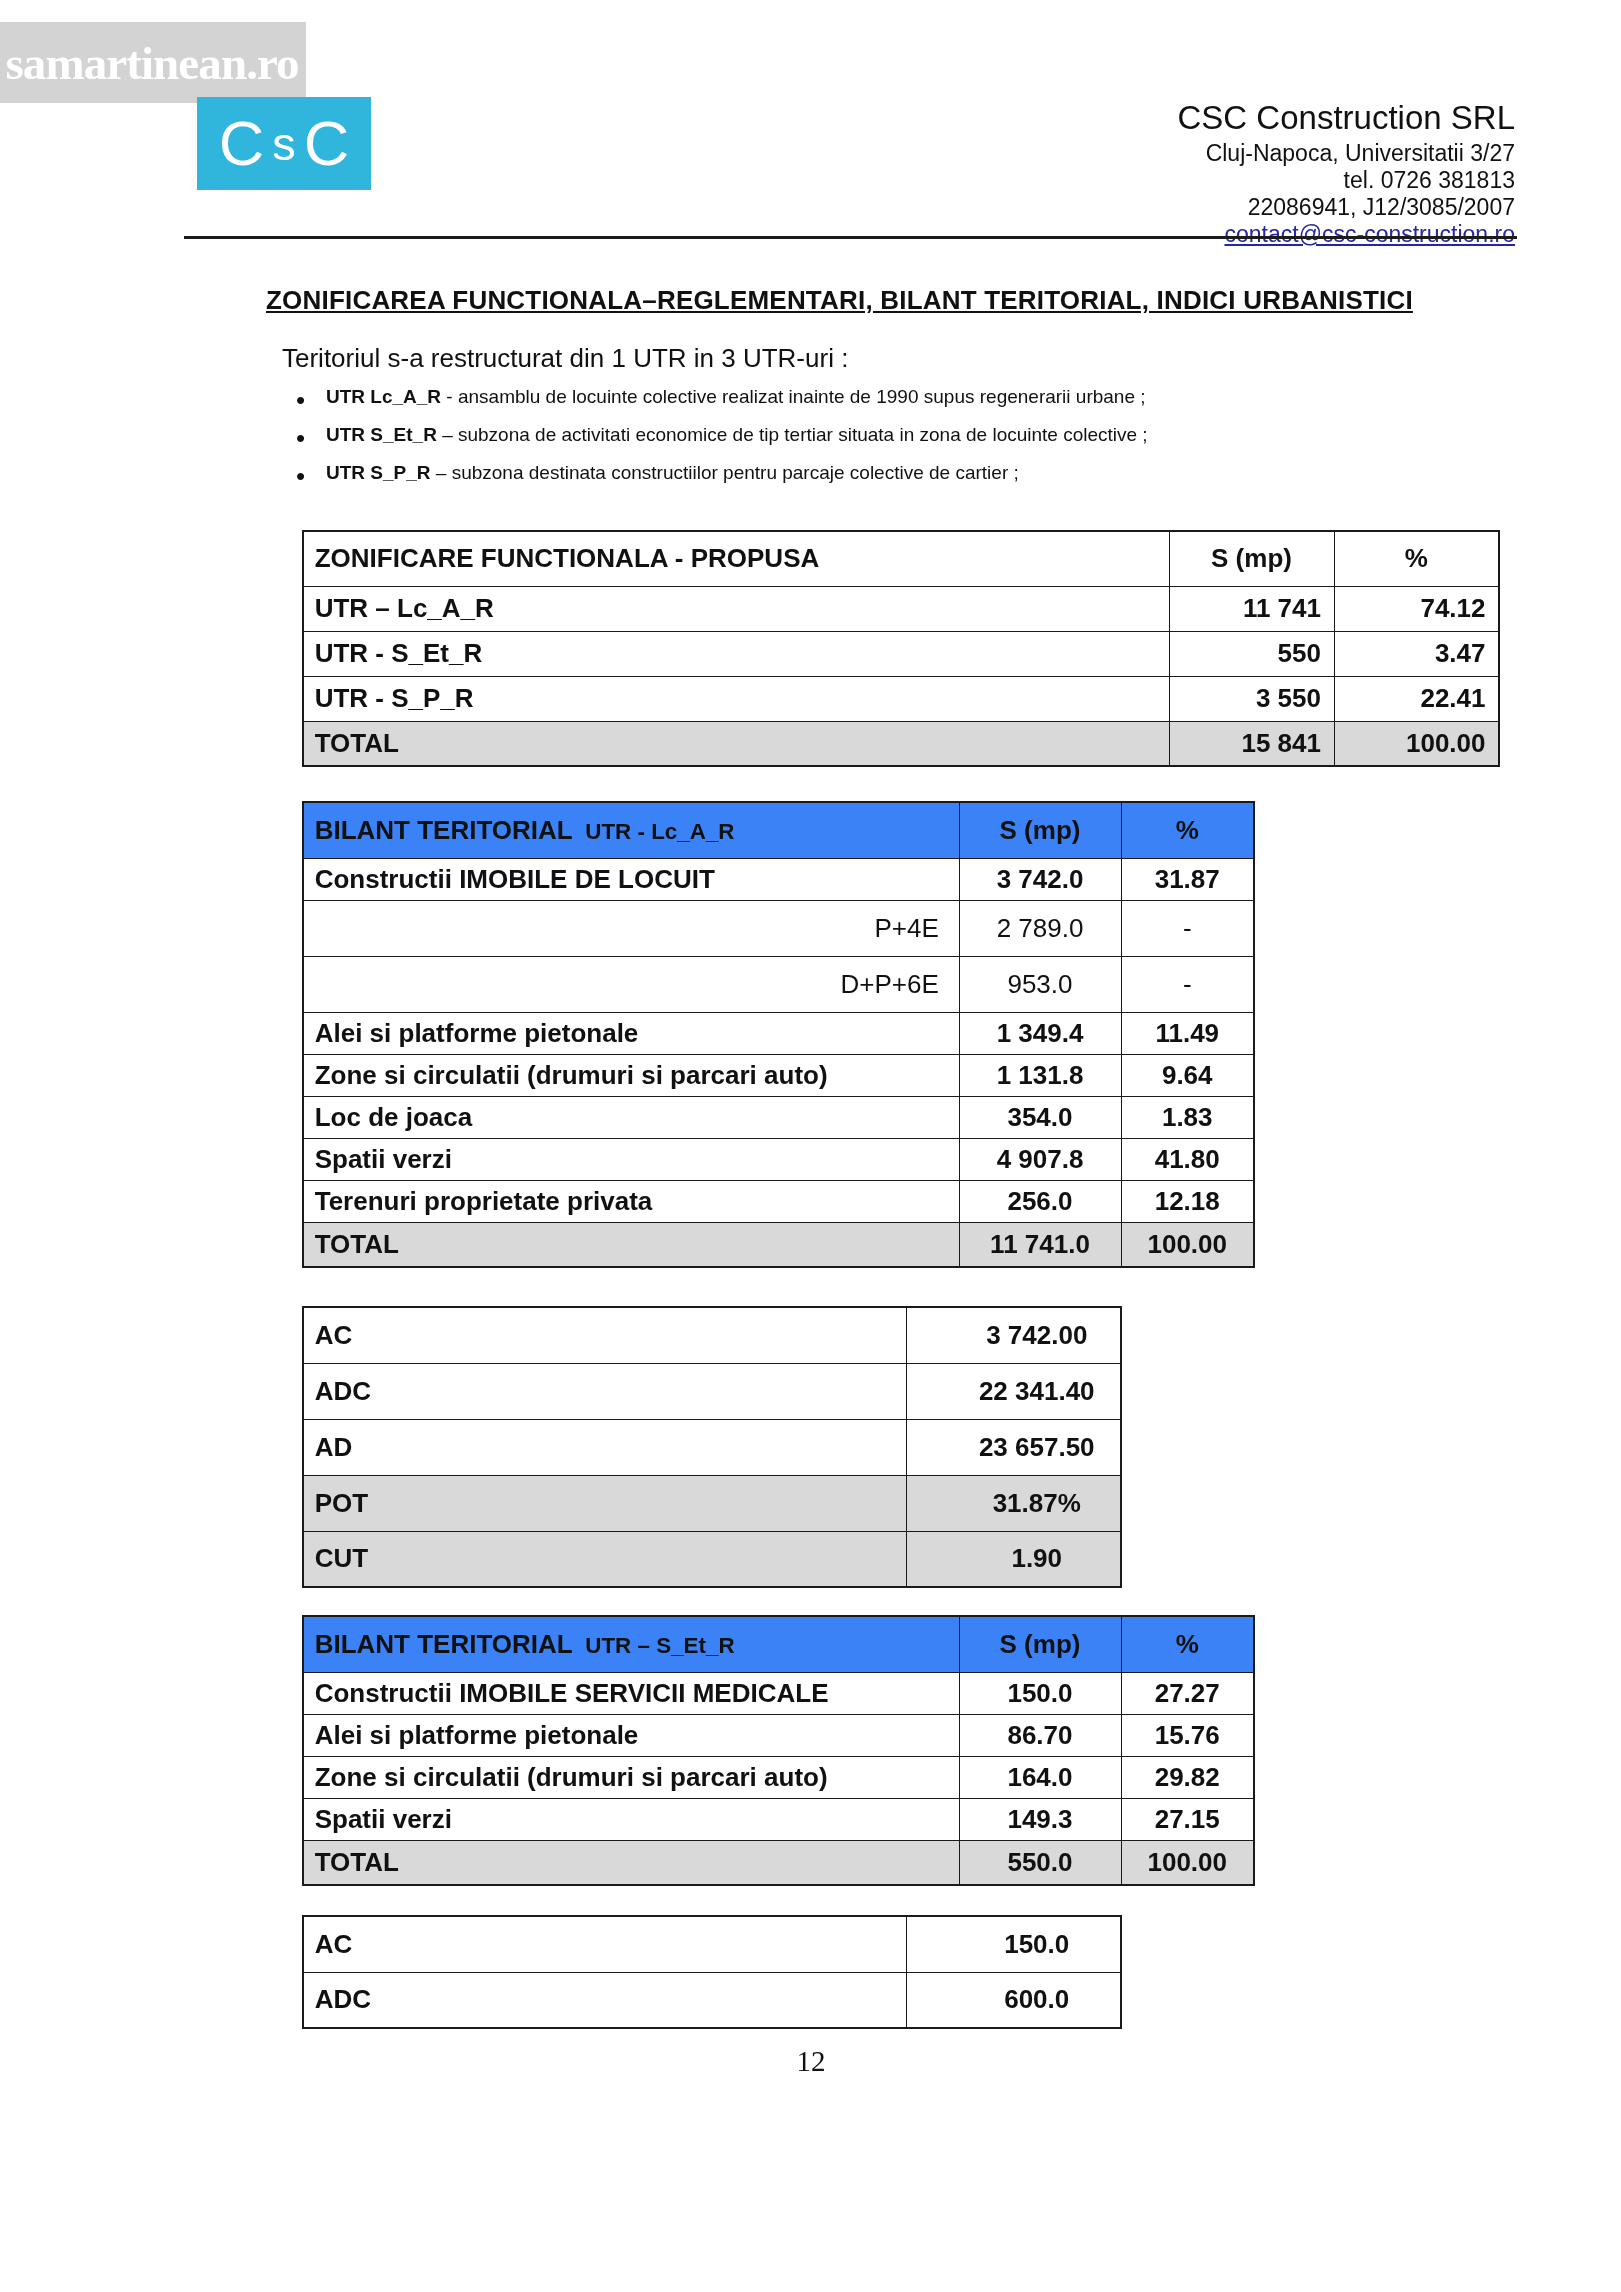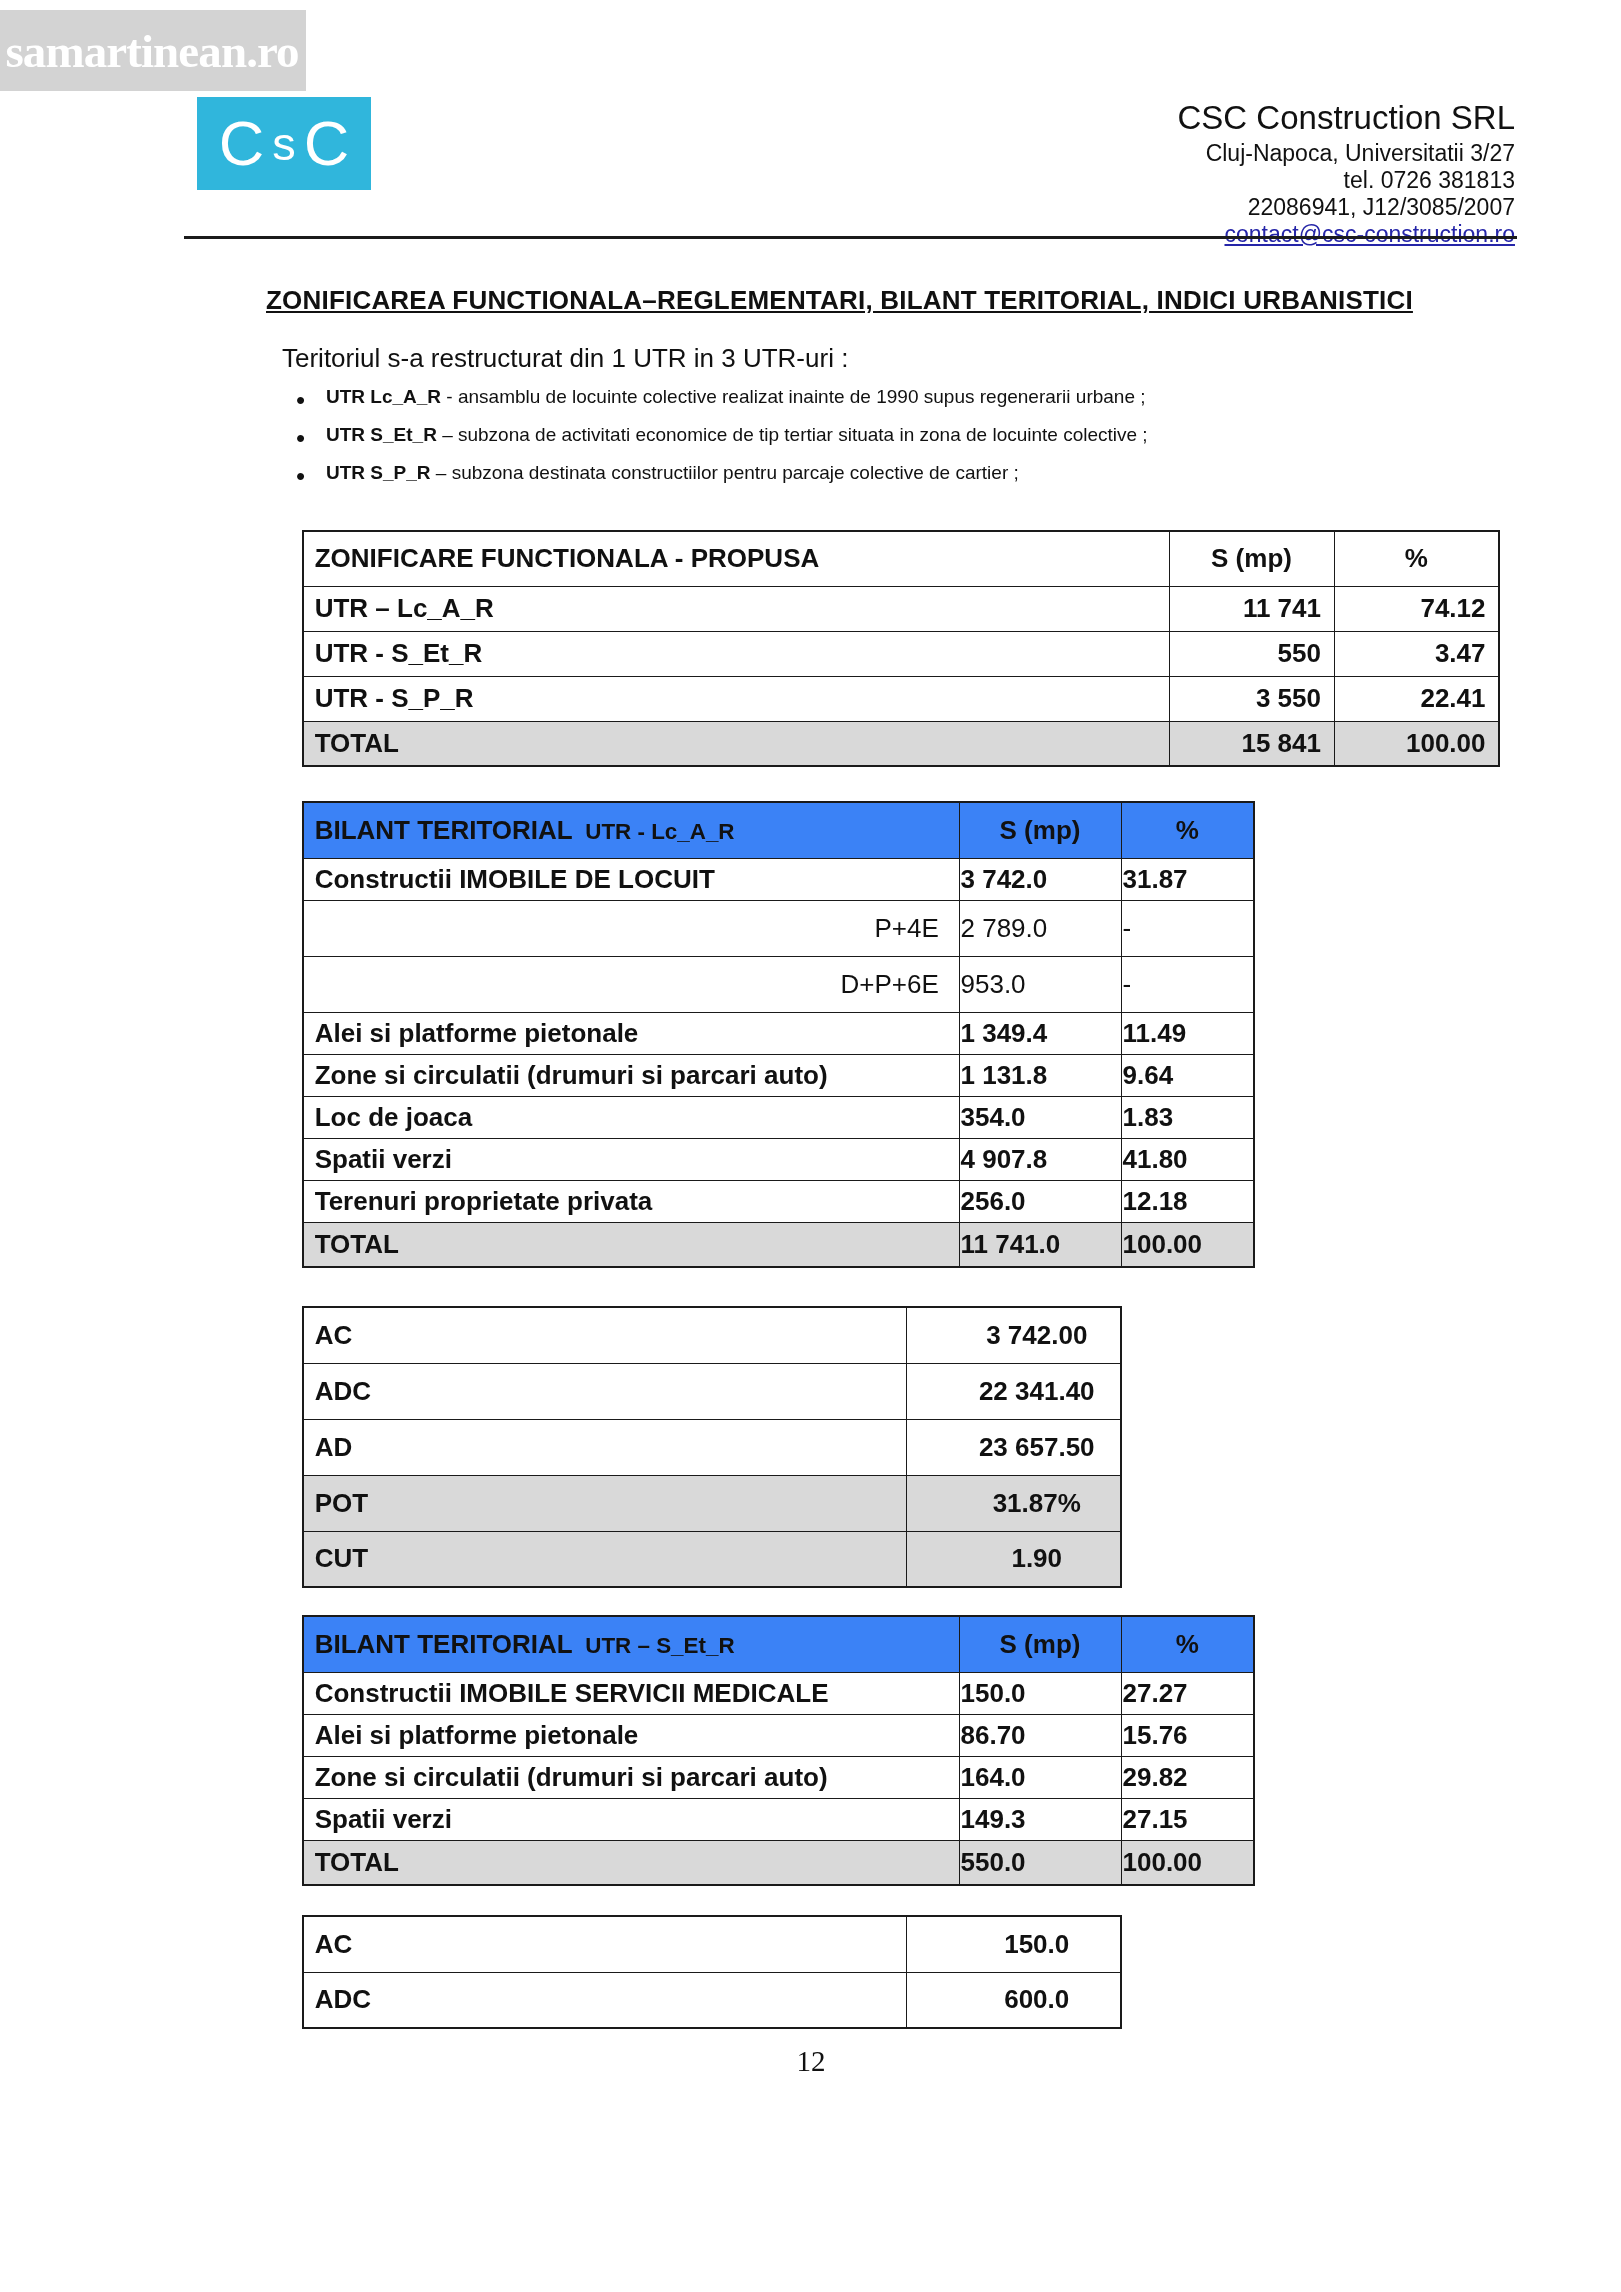--- a/index.html
+++ b/index.html
@@ -8,21 +8,21 @@
     width: 1622px; height: 2293px;
     background: #ffffff;
     font-family: "Liberation Sans", sans-serif;
     color: #111;
     position: relative;
     overflow: hidden;
   }
 
   
   .watermark {
-    position: absolute; left: 0; top: 10px;
+    position: absolute; left: 0; top: 22px;
     width: 306px; height: 81px;
     background: #d3d3d3;
     display: flex; align-items: center;
     padding-left: 5.4px;
     font-family: "Liberation Serif", serif;
     font-weight: bold; font-size: 47px; color: #ffffff;
     letter-spacing: -0.9px;
   }
 
   
@@ -77,21 +77,21 @@
 
   
   .t-bilant { margin: 34px 0 0 302px; width: 952px; border: 2.7px solid #1a1a1a; }
   .t-bilant tr { height: 42px; }
   .t-bilant tr.head { height: 56px; }
   .t-bilant tr.head td { background: #3b82f6; }
   .t-bilant tr.sub { height: 56px; }
   .t-bilant tr.total-row { height: 45px; }
   .t-bilant .sub .sub-label { text-align: right; padding-right: 19.7px; font-weight: normal; }
   .t-bilant .sub .val { font-weight: normal; }
-  .t-bilant .val { text-align: left; font-weight: bold; }
+  .t-bilant .val { text-align: center; font-weight: bold; }
   .bilant-title { font-size: 26px; font-weight: bold; }
   .bilant-sub { font-size: 22.4px; font-weight: bold; margin-left: 12.5px; }
 
   
   .t-idx { margin: 38px 0 0 302px; width: 818px; border: 2.7px solid #1a1a1a; }
   .t-idx tr { height: 56px; }
   .t-idx .val { text-align: center; font-weight: bold; padding-left: 48px; }
   .t-idx tr.shaded td { background: #d9d9d9; }
   .t-idx2 { margin-top: 29px; }
   .t-bilant2 { margin-top: 27px; }

